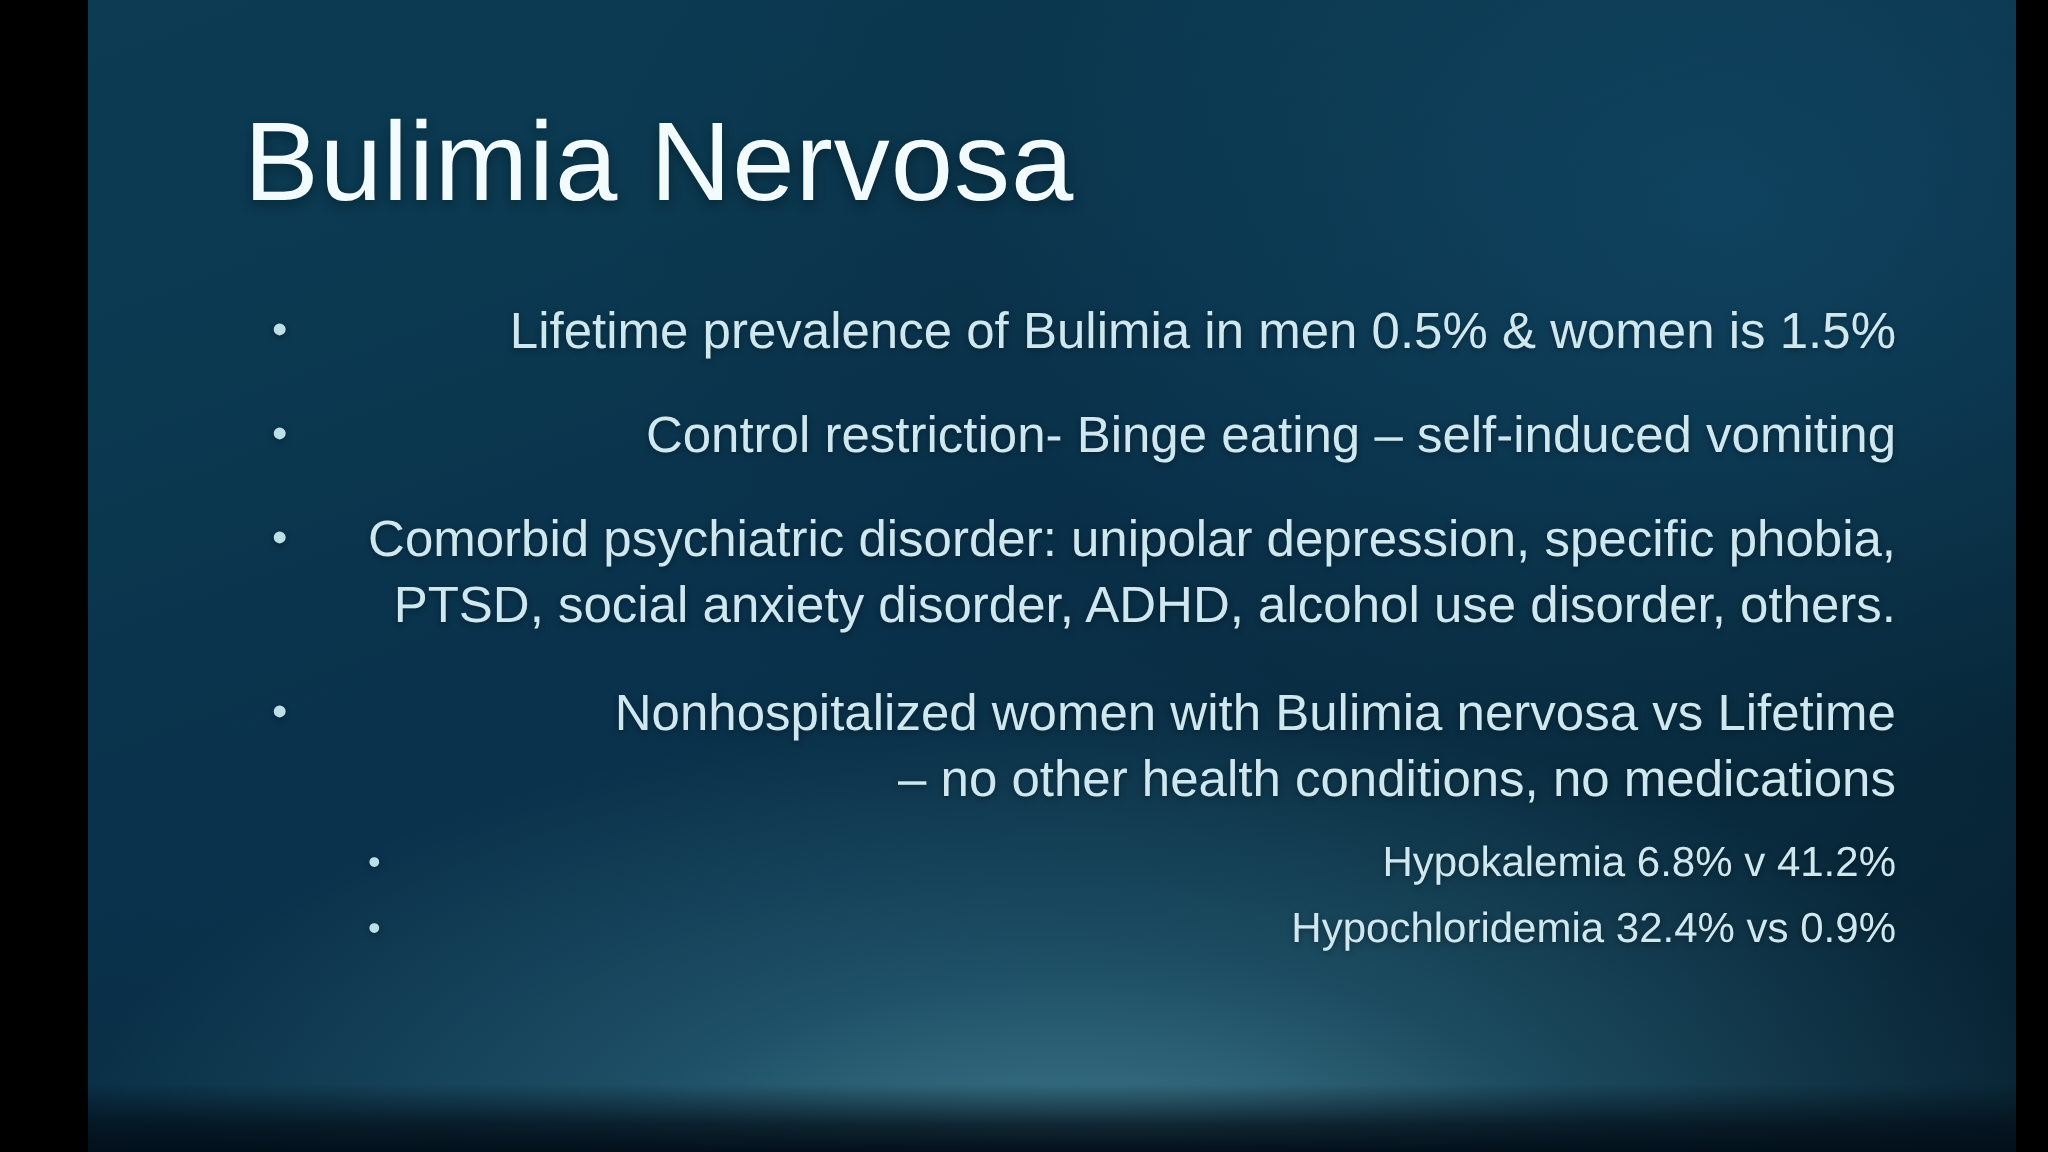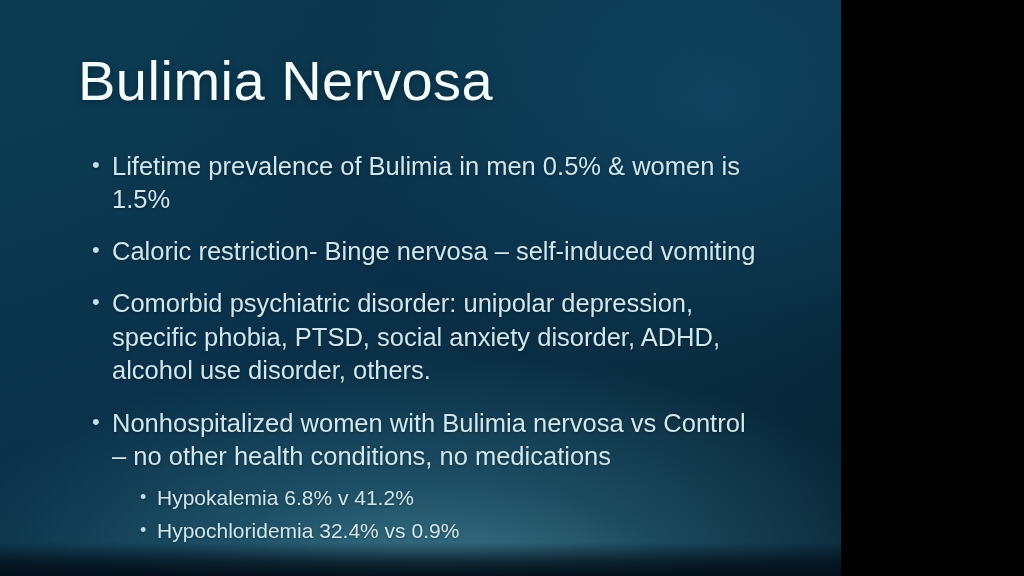--- a/index.html
+++ b/index.html
@@ -2,28 +2,29 @@
 <html><head>
 <meta charset="utf-8">
 <style>
   html, body {
     margin: 0;
     padding: 0;
     background: #000;
   }
   .slide {
     position: relative;
-    width: 841px;
+    width: 964px;
     height: 576px;
     overflow: hidden;
     font-family: "Liberation Sans", sans-serif;
     background:
       radial-gradient(ellipse 900px 420px at 52% 104%, rgba(120, 205, 225, 0.55) 0%, rgba(80, 170, 200, 0.30) 28%, rgba(30, 95, 125, 0.06) 58%, rgba(0,0,0,0) 76%),
       radial-gradient(ellipse 700px 520px at 85% 18%, rgba(20, 80, 110, 0.55) 0%, rgba(10, 45, 66, 0.25) 55%, rgba(0,0,0,0) 80%),
       linear-gradient(160deg, #0c3b54 0%, #0b3950 22%, #09304a 48%, #072739 72%, #041a28 100%);
+    margin-left: 44px;
   }
   .slide::after {
     content: "";
     position: absolute;
     left: 0; right: 0; bottom: 0;
     height: 34px;
     background: linear-gradient(180deg, rgba(4,20,32,0.0) 0%, rgba(3,14,24,0.75) 60%, #02101b 100%);
     pointer-events: none;
   }
   .title {
@@ -54,20 +55,21 @@
   .bullet .dot {
     flex: 0 0 auto;
     width: 20px;
     color: #bcdfe8;
     font-size: 22px;
     line-height: 1.38;
   }
   .bullet .txt {
     flex: 1 1 auto;
     white-space: pre-line;
+    text-align: right;
   }
   .sub {
     margin-left: 48px;
     font-size: 21px;
     line-height: 1.28;
     margin-bottom: 6px;
     color: #cfe8ef;
   }
   .sub .dot {
     width: 17px;
@@ -88,31 +90,31 @@
 
   <div class="bullets">
 
     <div class="bullet b1">
       <span class="dot">•</span>
       <span class="txt">Lifetime prevalence of Bulimia in men 0.5% &amp; women is 1.5%</span>
     </div>
 
     <div class="bullet b2">
       <span class="dot">•</span>
-      <span class="txt">Caloric restriction- Binge nervosa – self-induced vomiting</span>
+      <span class="txt">Control restriction- Binge eating – self-induced vomiting</span>
     </div>
 
     <div class="bullet b3">
       <span class="dot">•</span>
       <span class="txt">Comorbid psychiatric disorder: unipolar depression, specific phobia, PTSD, social anxiety disorder, ADHD, alcohol use disorder, others.</span>
     </div>
 
     <div class="bullet b4">
       <span class="dot">•</span>
-      <span class="txt">Nonhospitalized women with Bulimia nervosa vs Control
+      <span class="txt">Nonhospitalized women with Bulimia nervosa vs Lifetime
 – no other health conditions, no medications</span>
     </div>
 
     <div class="bullet sub">
       <span class="dot">•</span>
       <span class="txt">Hypokalemia 6.8% v 41.2%</span>
     </div>
 
     <div class="bullet sub">
       <span class="dot">•</span>

